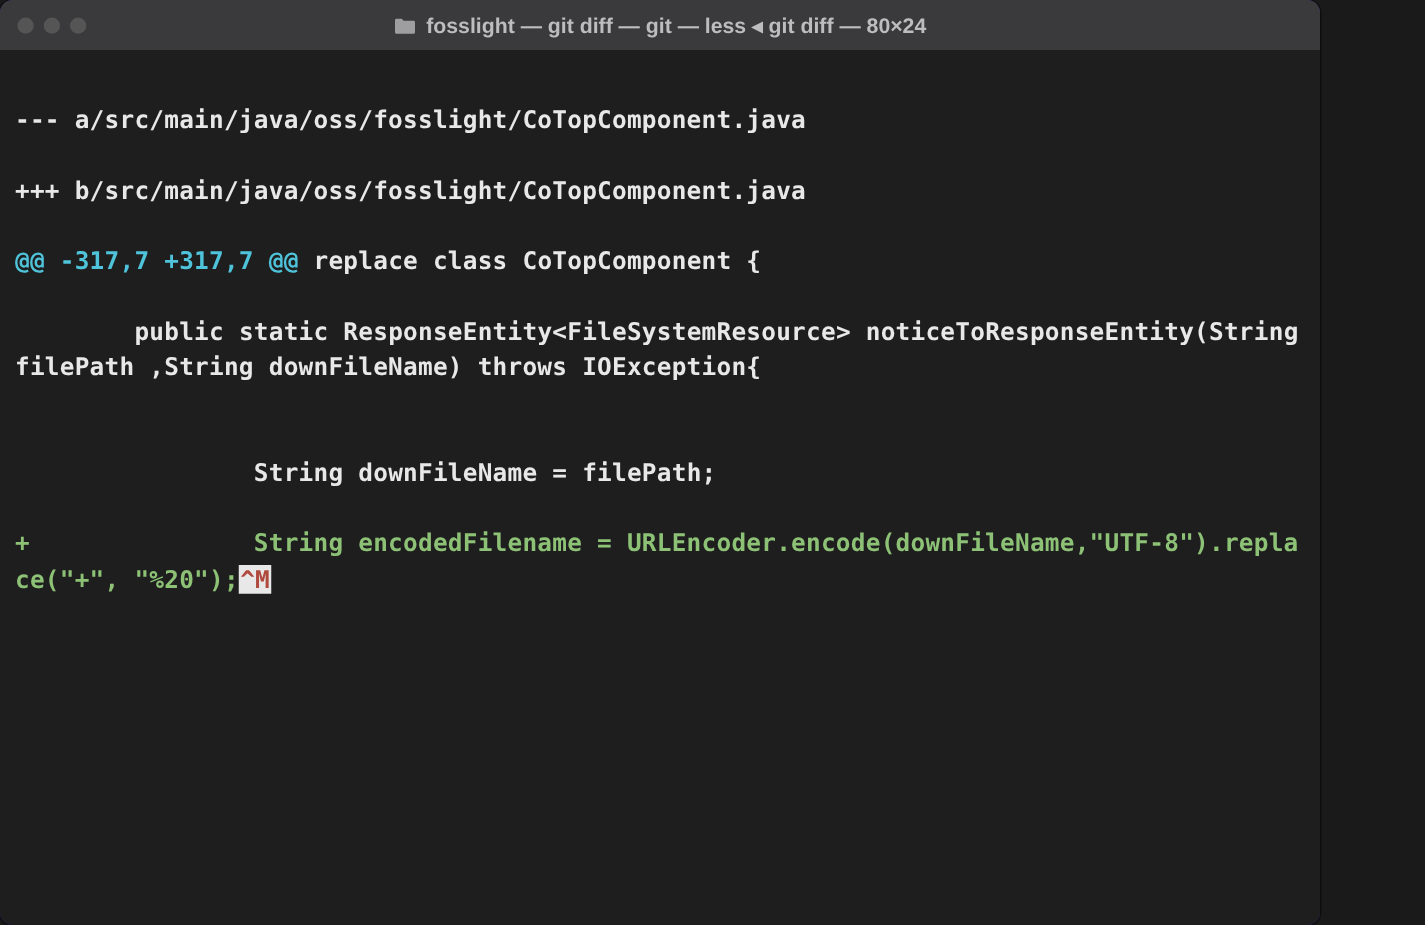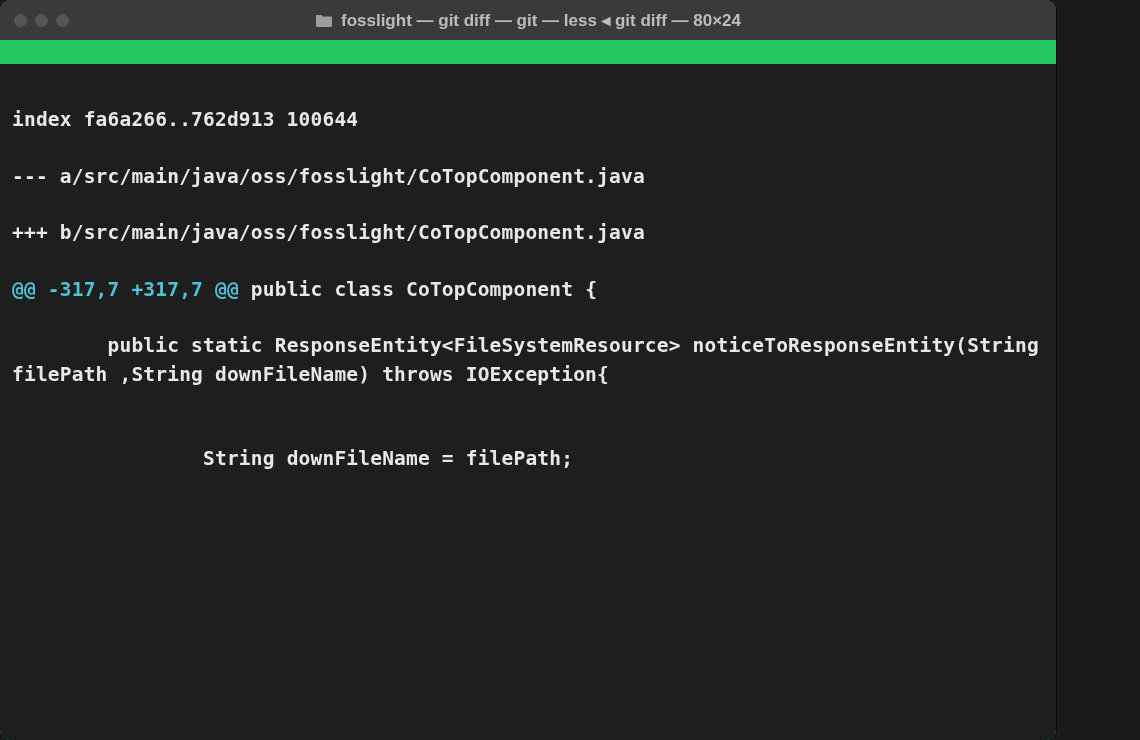--- a/index.html
+++ b/index.html
@@ -6,27 +6,26 @@
   body {
     background: #1a1a1a;
     width: 1140px;
     height: 740px;
     overflow: hidden;
     font-family: ui-monospace, "SF Mono", Menlo, Consolas, monospace;
   }
   .window {
     width: 1056px;
     height: 740px;
-    background: #22c55e;
+    background: #4c1d95;
     border-radius: 10px;
     overflow: hidden;
     display: flex;
     flex-direction: column;
     box-shadow: 0 0 0 1px rgba(0,0,0,.5);
-    gap: 24px;
   }
   .titlebar {
     height: 40px;
     background: #3a3a3c;
     display: flex;
     align-items: center;
     padding: 0 14px;
     flex-shrink: 0;
     position: relative;
   }
@@ -95,27 +94,27 @@
       <span class="folder-icon">
         <svg viewBox="0 0 18 14" width="18" height="14">
             <path fill="#9e9ea0" d="M1 2.2C1 1.5 1.5 1 2.2 1h4.2l1.4 1.6h8c.7 0 1.2.5 1.2 1.2v8c0 .7-.5 1.2-1.2 1.2H2.2C1.5 13 1 12.5 1 11.8V2.2z"></path>
           </svg>
       </span>
       <span>fosslight — git diff — git — less ◂ git diff — 80×24</span>
     </div>
   </div>
 
   <div class="terminal">
-<span class="line white">index fa6a266..762d913 100644</span>
 <span class="line white">--- a/src/main/java/oss/fosslight/CoTopComponent.java</span>
 <span class="line white">+++ b/src/main/java/oss/fosslight/CoTopComponent.java</span>
-<span class="line"><span class="cyan">@@ -317,7 +317,7 @@</span><span class="white"> public class CoTopComponent {</span></span>
+<span class="line"><span class="cyan">@@ -317,7 +317,7 @@</span><span class="white"> replace class CoTopComponent {</span></span>
 <span class="line white">        public static ResponseEntity&lt;FileSystemResource&gt; noticeToResponseEntity(String filePath ,String downFileName) throws IOException{</span>
 <span class="line white"></span>
 <span class="line white">                String downFileName = filePath;</span>
+<span class="line"><span class="green">+               String encodedFilename = URLEncoder.encode(downFileName,"UTF-8").replace("+", "%20");</span><span class="crmark">^M</span></span>
 <span class="line white"></span>
 
 
 
 <span class="line white"></span>
 
 
 
 
   </div>

